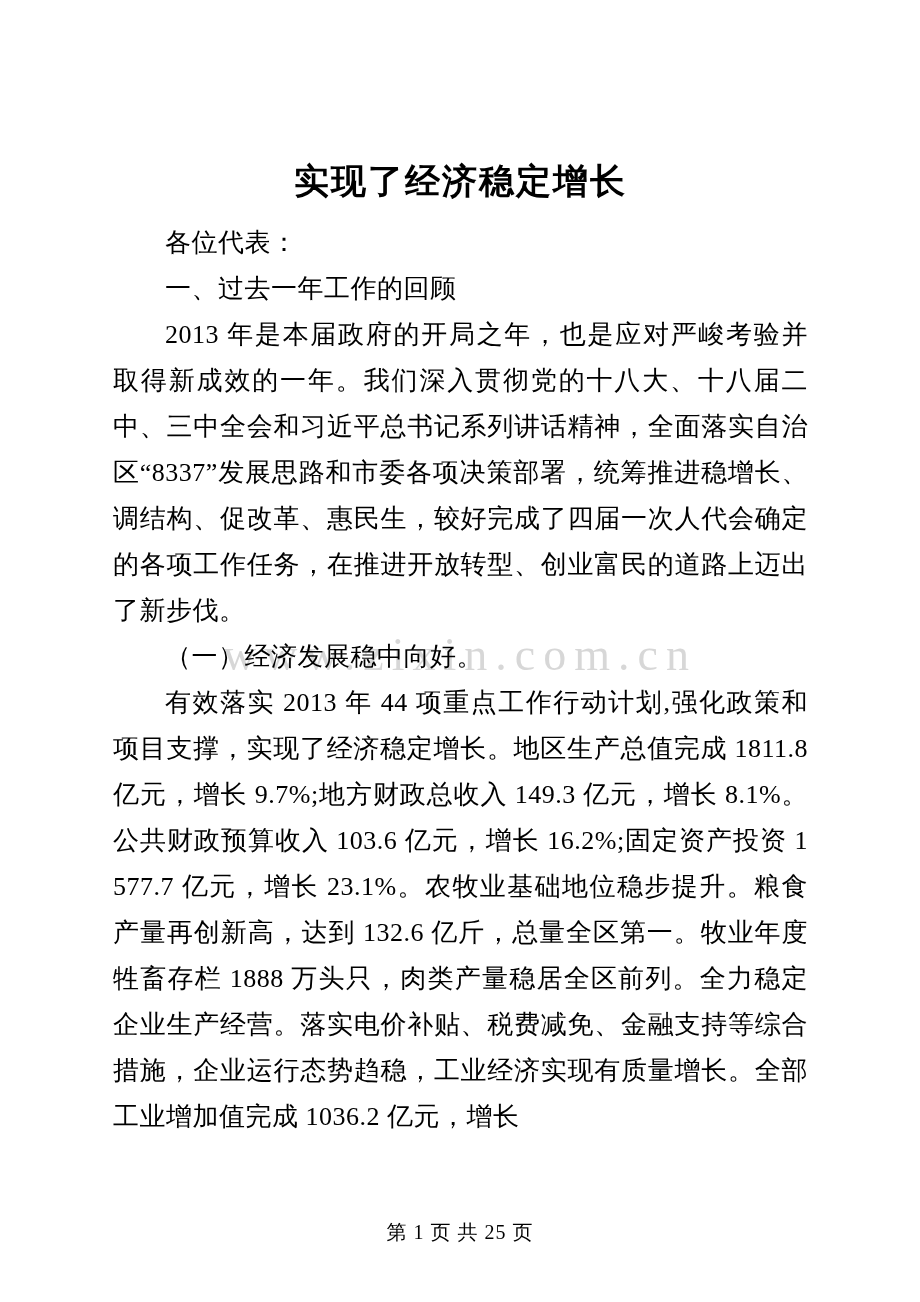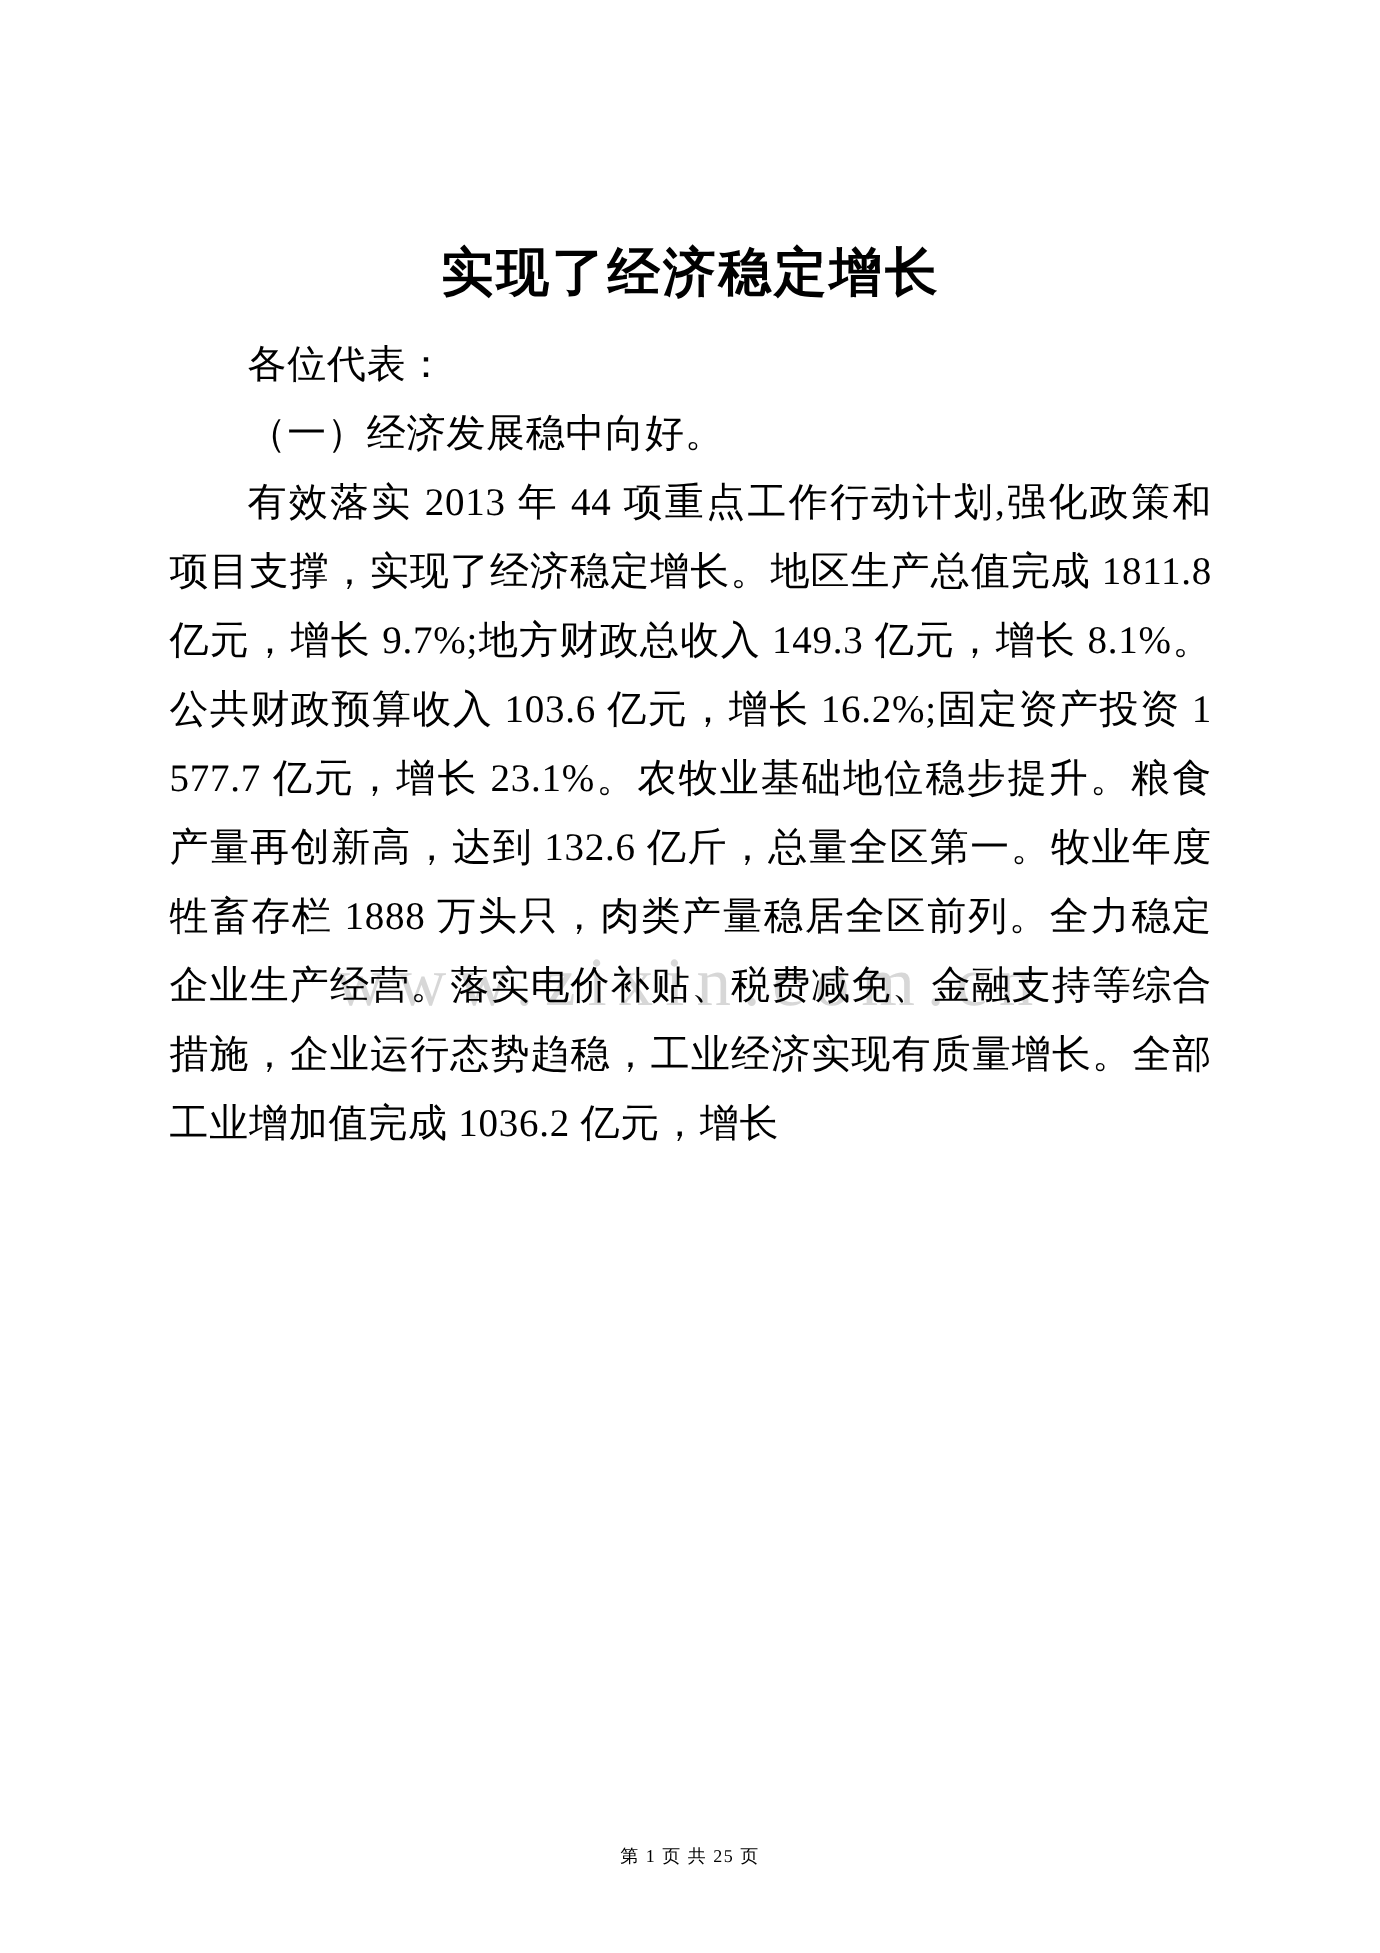--- a/index.html
+++ b/index.html
@@ -54,34 +54,36 @@
     pointer-events: none;
     font-family: "Liberation Serif", "DejaVu Serif", serif;
     margin-top: 32px;
   }
   .footer {
     position: absolute;
     left: 0;
     bottom: 56px;
     width: 100%;
     text-align: center;
-    font-size: 12px;
+    font-size: 20px;
     letter-spacing: 1px;
     z-index: 2;
   }
 </style>
 </head>
 <body>
 
 <div class="page">
   <div class="watermark">www.zixin.com.cn</div>
 
   <div class="content">
     <h1 class="title">实现了经济稳定增长</h1>
     <div class="body-text">
         <p class="para">各位代表：</p>
+        <p class="para">一、过去一年工作的回顾</p>
+        <p class="para">2013 年是本届政府的开局之年，也是应对严峻考验并取得新成效的一年。我们深入贯彻党的十八大、十八届二中、三中全会和习近平总书记系列讲话精神，全面落实自治区“8337”发展思路和市委各项决策部署，统筹推进稳增长、调结构、促改革、惠民生，较好完成了四届一次人代会确定的各项工作任务，在推进开放转型、创业富民的道路上迈出了新步伐。</p>
         <p class="para">（一）经济发展稳中向好。</p>
         <p class="para">有效落实 2013 年 44 项重点工作行动计划,强化政策和项目支撑，实现了经济稳定增长。地区生产总值完成 1811.8 亿元，增长 9.7%;地方财政总收入 149.3 亿元，增长 8.1%。公共财政预算收入 103.6 亿元，增长 16.2%;固定资产投资 1577.7 亿元，增长 23.1%。农牧业基础地位稳步提升。粮食产量再创新高，达到 132.6 亿斤，总量全区第一。牧业年度牲畜存栏 1888 万头只，肉类产量稳居全区前列。全力稳定企业生产经营。落实电价补贴、税费减免、金融支持等综合措施，企业运行态势趋稳，工业经济实现有质量增长。全部工业增加值完成 1036.2 亿元，增长</p>
       </div>
   </div>
 
   <div class="footer">第 1 页  共 25 页</div>
 </div>
 
 </body></html>

